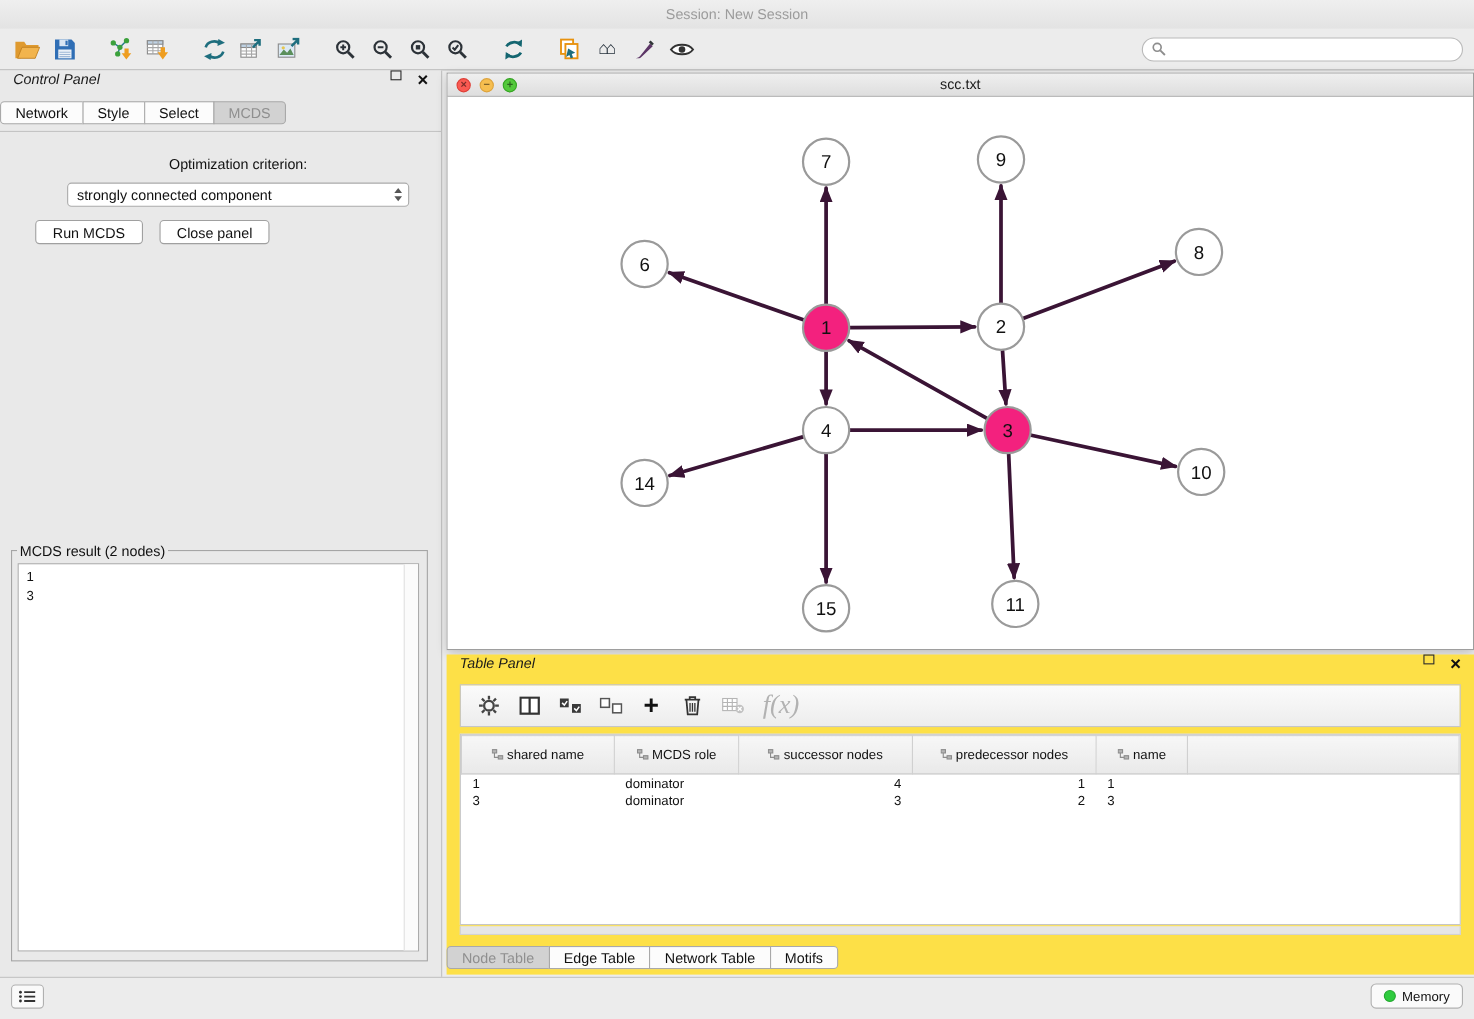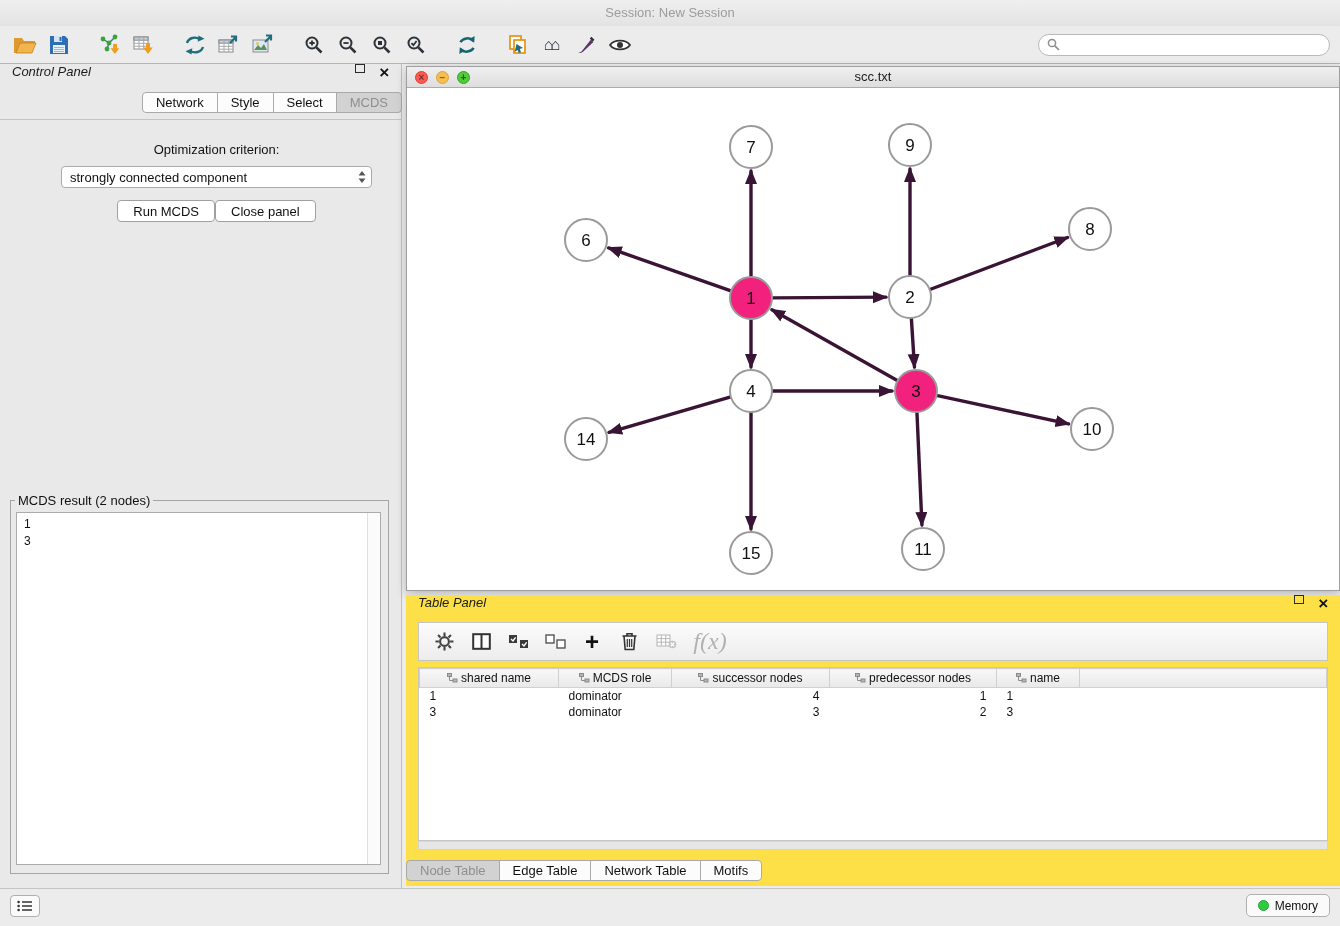--- a/index.html
+++ b/index.html
@@ -22,32 +22,32 @@
   .searchbox input { border:none; outline:none; flex:1; font-size:13px; background:transparent;
     font-family:"Liberation Sans", sans-serif; }
 
   
   #control-panel { position:absolute; left:0; top:64px; width:402px; bottom:34px;
     background:#E9E9E9; border-right:1px solid #C0C0C0; }
   .panel-header { height:26px; display:flex; align-items:flex-start; padding:0 12px; font-size:13px; color:#1a1a1a;font-style:italic; }
   .panel-header .spacer { flex:1; }
   .float-icon { width:10px; height:9px; border:1.5px solid #2B2B2B; margin-right:14px; }
   .close-x { font-size:17px; font-weight:bold; color:#111; line-height:1; }
-  .cp-tabs { display:flex; justify-content:flex-end; margin-top:2px; border-bottom:1px solid #C4C4C4; padding-bottom:6px; }
+  .cp-tabs { display:flex; justify-content:flex-start; margin-top:2px; border-bottom:1px solid #C4C4C4; padding-bottom:6px; }
   .tab { font-size:13px; padding:2px 13px; background:#FCFCFC; border:1px solid #A9A9A9;
     margin-right:-1px; color:#111; height:21px; line-height:16px; }
   .tab:first-child { border-radius:4px 0 0 4px; }
   .tab:last-child { border-radius:0 4px 4px 0; }
   .tab.active { background:#D2D2D2; color:#8F8F8F; }
   .cp-content { text-align:center;margin-left:32px; }
   .opt-label { font-size:13px; color:#111; margin-top:22px; }
   .dropdown { margin:9px auto 0; width:311px; height:22px; background:#fff; border:1px solid #ABABAB;
     border-radius:4px; display:flex; align-items:center; font-size:13px; padding:0 4px 0 8px; }
   .dropdown .val { flex:1; text-align:left; color:#111; }
-  .cp-buttons { margin-top:12px; display:flex; justify-content:center; }
+  .cp-buttons { margin-top:12px; display:flex; gap:15px; }
   .btn { height:22px; background:#FFF; border:1px solid #A0A0A0; border-radius:4px;
     font-size:13px; padding:0 15px; color:#111; font-family:"Liberation Sans", sans-serif; }
   fieldset.result { position:absolute; left:10px; right:12px; top:429px; bottom:18px;
     border:1px solid #A5A5A5; margin:0; padding:0; }
   fieldset.result legend { font-size:13px; color:#111; padding:0 3px; margin-left:4px; }
   .result-area { position:absolute; left:5px; right:7px; top:4px; bottom:8px;
     background:#fff; border:1px solid #ABABAB; }
   .result-area .track { position:absolute; right:0; top:0; bottom:0; width:13px;
     background:#FBFBFB; border-left:1px solid #E0E0E0; }
   .result-area .lines { padding:3px 7px; font-size:12px; line-height:17px; color:#111; text-align:left; }
@@ -69,21 +69,21 @@
   #table-panel { position:absolute; left:406px; top:595px; width:934px; height:291px; background:#fde047; }
   .tp-toolbar { position:absolute; left:12px; right:12px; top:27px; height:39px;
     background:linear-gradient(#FBFBFB,#EDEDED); border:1px solid #C6C6C6;
     display:flex; align-items:center; padding-left:10px; gap:7px; }
   .tp-ico { width:30px; height:30px; display:flex; align-items:center; justify-content:center; }
   .plus-glyph { font-size:24px; font-weight:bold; color:#111; line-height:1; }
   .fx { font-family:"Liberation Serif", serif; font-style:italic; font-size:24px; color:#B2B2B2; }
   .tp-table-wrap { position:absolute; left:12px; right:12px; top:72px; bottom:45px;
     background:#fff; border:1px solid #C6C6C6; overflow:hidden; }
   table { border-collapse:collapse; width:100%; table-layout:fixed; }
-  thead th { height:19px; background:linear-gradient(#F7F7F7,#E9E9E9); border:1px solid #D0D0D0;
+  thead th { height:35px; background:linear-gradient(#F7F7F7,#E9E9E9); border:1px solid #D0D0D0;
     font-size:12px; font-weight:normal; color:#111; white-space:nowrap; overflow:hidden; }
   thead th svg { vertical-align:-1px; margin-right:3px; }
   tbody td { font-size:12px; height:16px; padding:0 10px; color:#111; white-space:nowrap; overflow:hidden; }
   .tp-scroll { position:absolute; left:12px; right:12px; bottom:36px; height:8px;
     background:#E6E6E6; border:1px solid #D2D2D2; border-top:none; }
   .tp-tabs { position:absolute; bottom:5px; left:0; right:0; display:flex; justify-content:flex-start; }
 
   
   #status-bar { position:absolute; left:0; bottom:0; width:1340px; height:38px;
     background:#ECECEC; border-top:1px solid #C4C4C4; }

